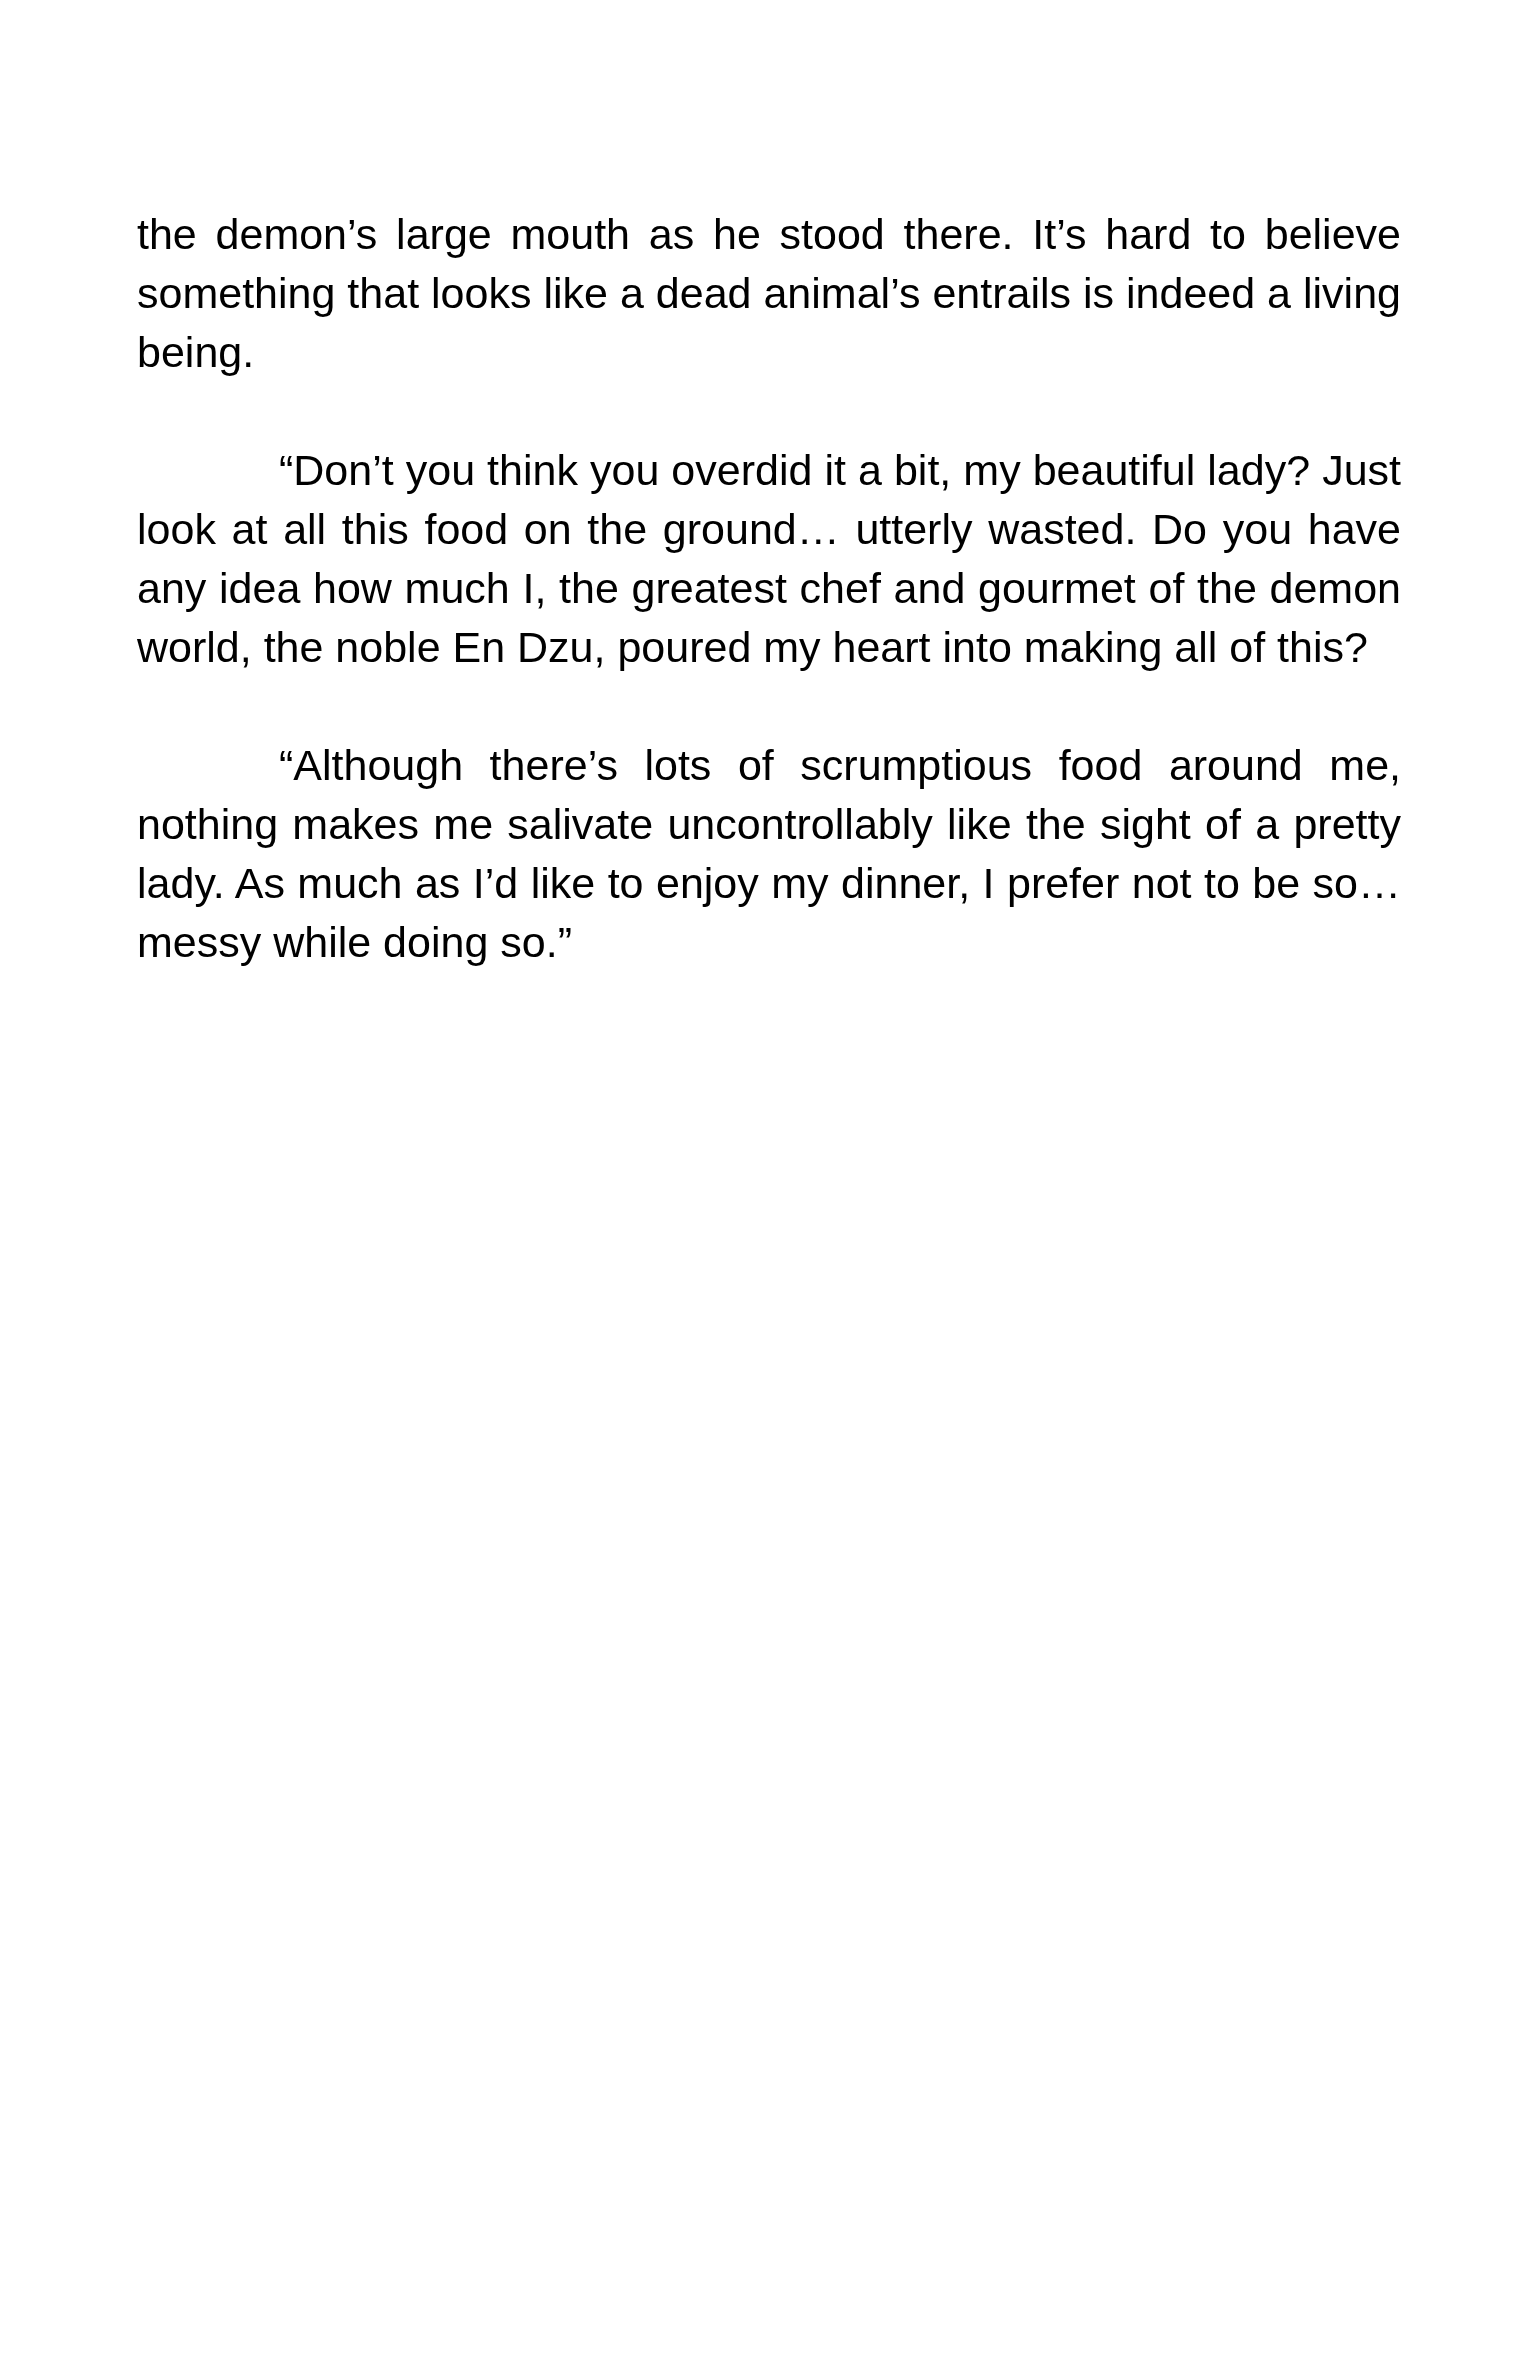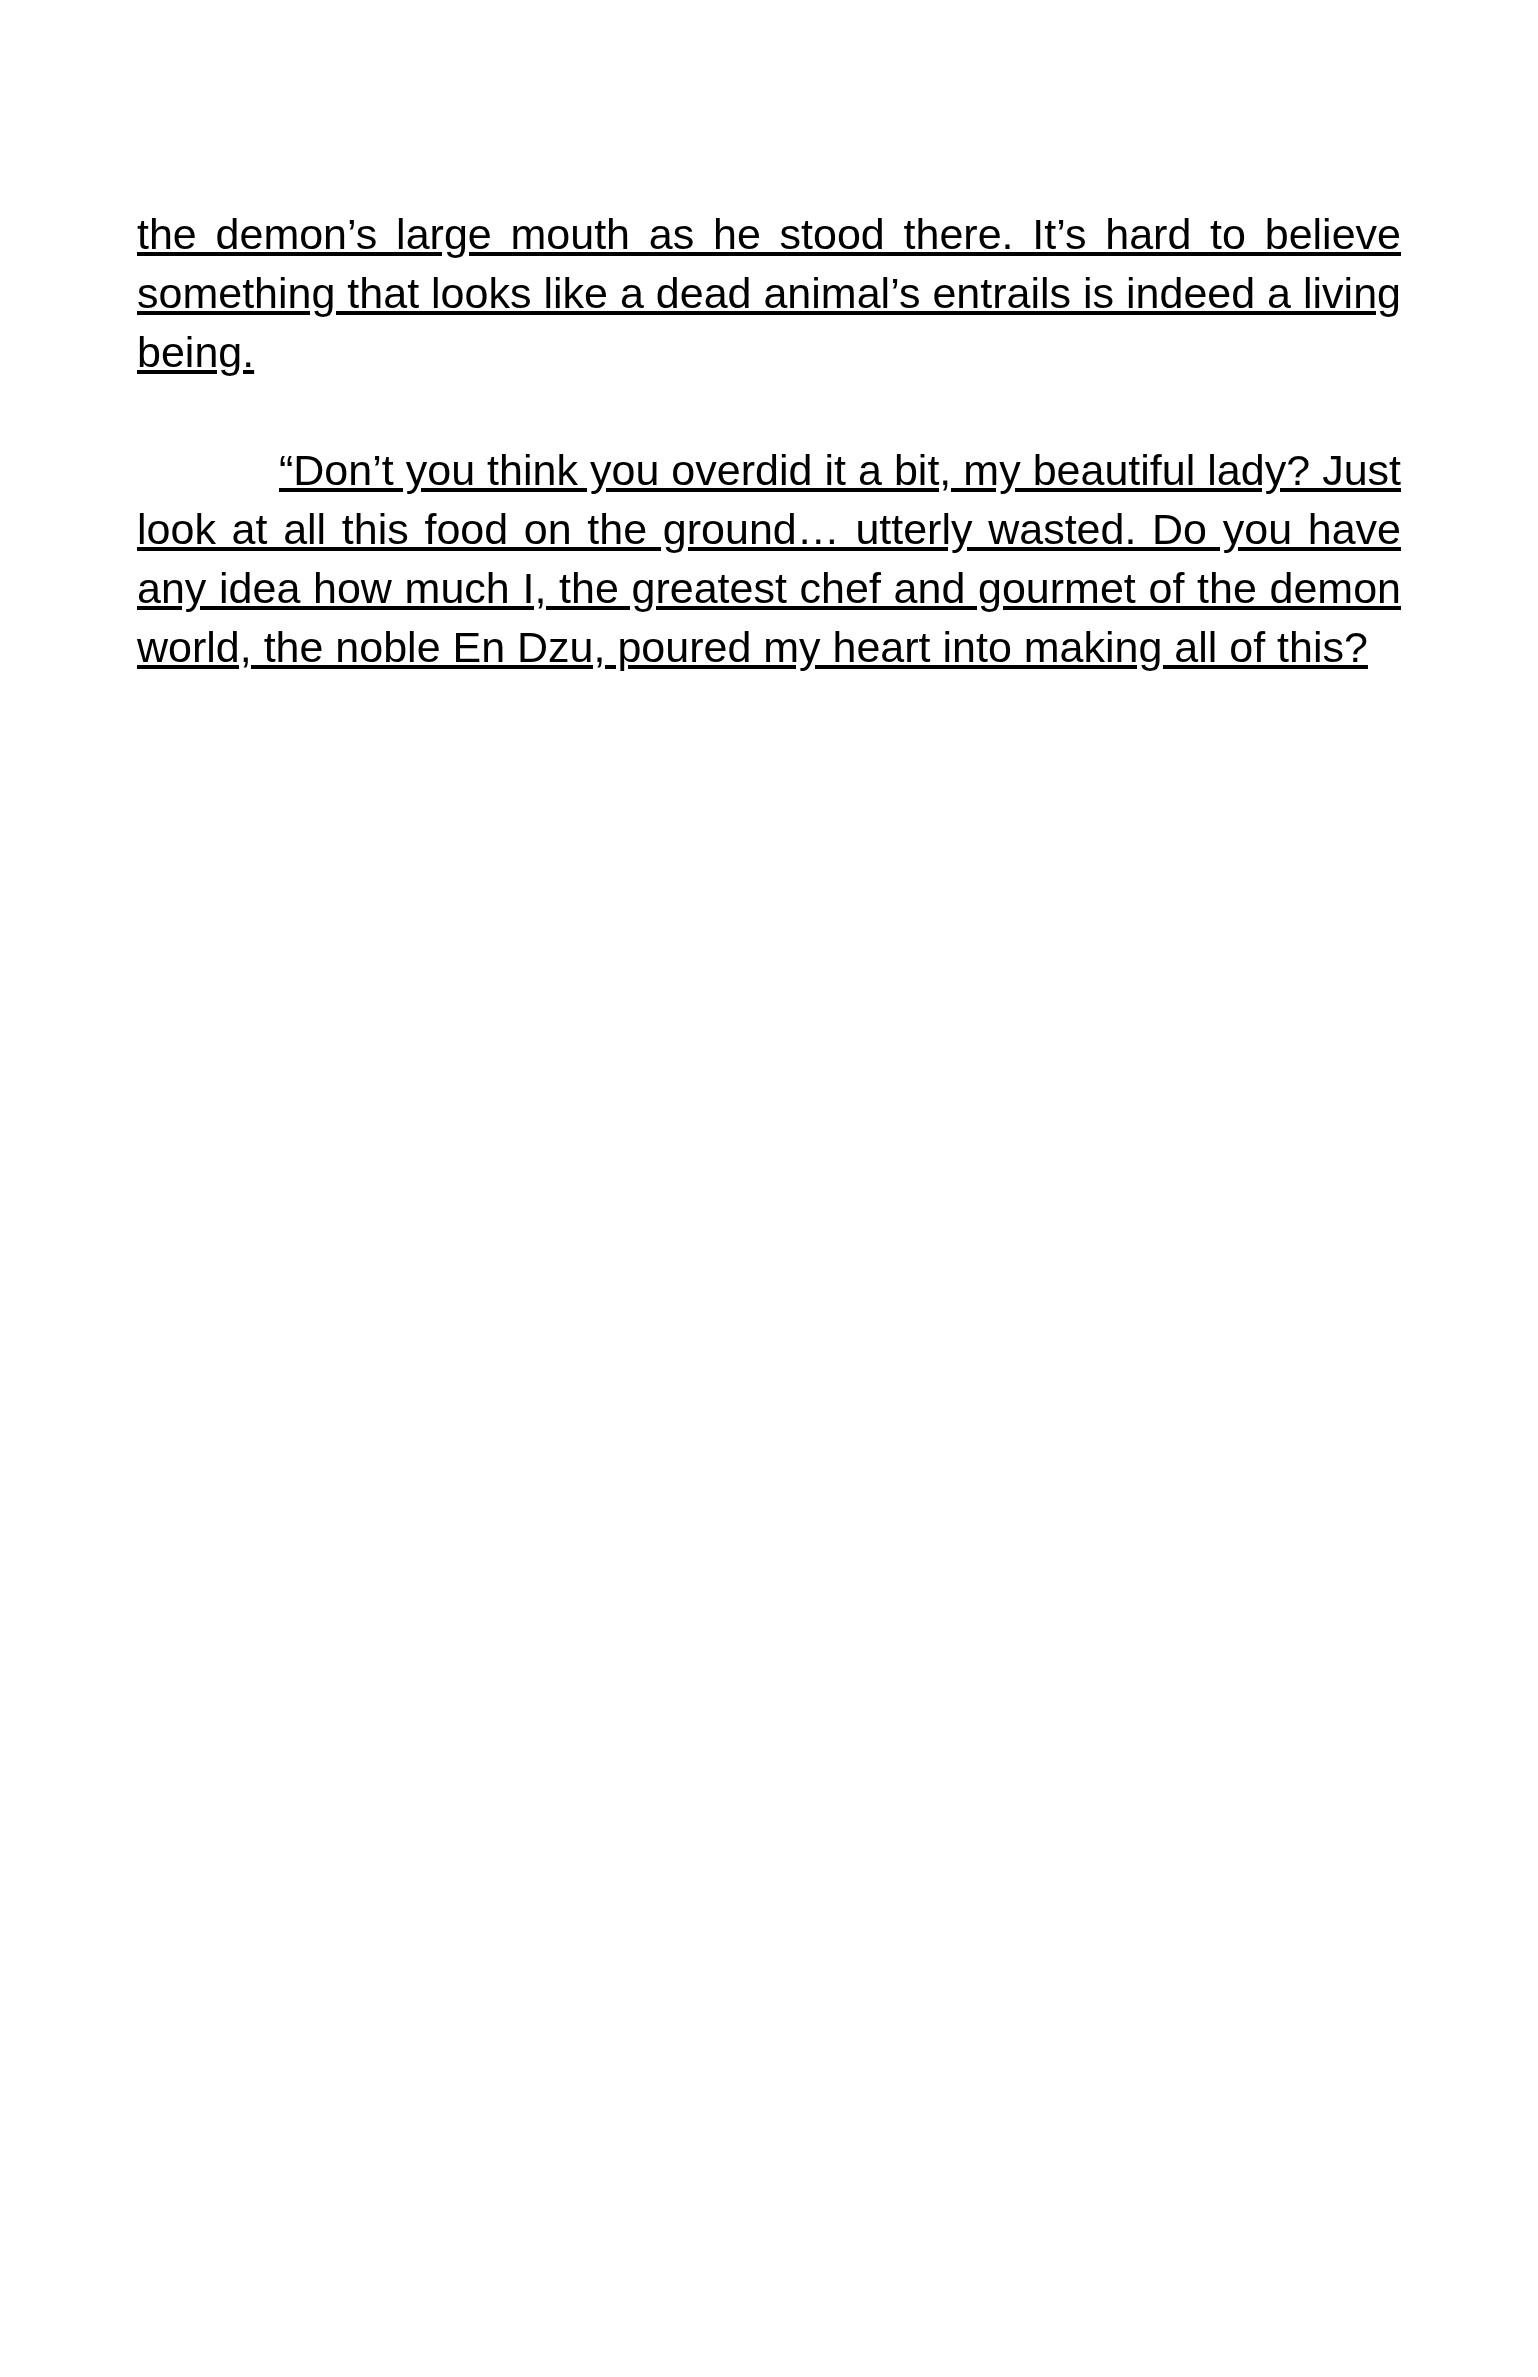--- a/index.html
+++ b/index.html
@@ -14,35 +14,35 @@
     font-family: "Liberation Sans", "DejaVu Sans", sans-serif;
     color: #000000;
     -webkit-font-smoothing: antialiased;
   }
   .page {
     box-sizing: border-box;
     width: 1538px;
     height: 1820px;
     padding: 205px 137px 0 137px;
     overflow: hidden;
-    text-decoration: underline;
   }
   .page p {
     margin: 0 0 59px 0;
     font-size: 43px;
     line-height: 59px;
     text-align: justify;
     text-indent: 142px;
     word-spacing: normal;
     letter-spacing: 0;
   }
   .page p.no-indent {
     text-indent: 0;
   }
 </style>
 </head>
 <body>
 
 <div class="page">
   <p class="no-indent">the demon’s large mouth as he stood there. It’s hard to believe something that looks like a dead animal’s entrails is indeed a living being.</p>
   <p>“Don’t you think you overdid it a bit, my beautiful lady? Just look at all this food on the ground… utterly wasted. Do you have any idea how much I, the greatest chef and gourmet of the demon world, the noble En Dzu, poured my heart into making all of this?</p>
+  <p>“Although there’s lots of scrumptious food around me, nothing makes me salivate uncontrollably like the sight of a pretty lady. As much as I’d like to enjoy my dinner, I prefer not to be so… messy while doing so.”</p>
 </div>
 
 
 </body></html>

